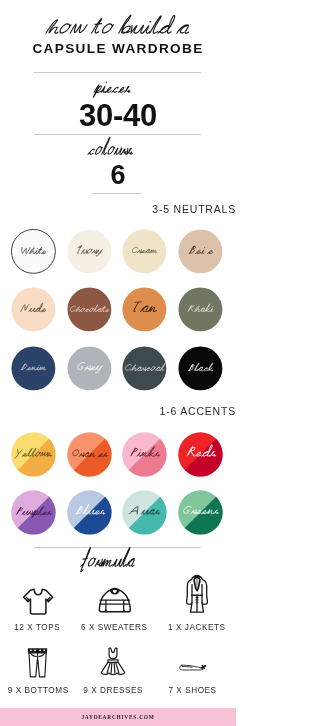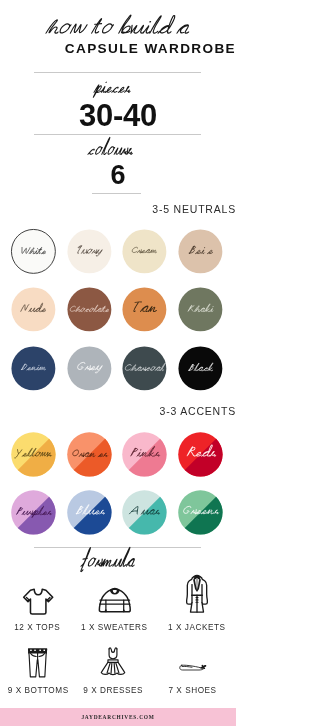--- a/index.html
+++ b/index.html
@@ -5,21 +5,21 @@
 <style>
 html,body{margin:0;padding:0;background:#fff;}
 body{width:236px;height:726px;overflow:hidden;font-family:"Liberation Sans",sans-serif;-webkit-font-smoothing:antialiased;}
 .page{position:relative;width:236px;height:726px;background:#fff;}
 .abs{position:absolute;}
 .script{display:block;}
 .divider{position:absolute;left:34px;width:167px;height:1px;background:#c9c9c9;}
 .divider.short{left:92px;width:49px;}
 .kicker{position:absolute;left:0;width:236px;text-align:right;font-size:10.5px;letter-spacing:0.8px;color:#2b2b2b;font-weight:400;}
 .bignum{position:absolute;left:0;width:236px;text-align:center;font-weight:700;color:#111;}
-.capsule{position:absolute;left:0;width:236px;text-align:right;font-weight:700;font-size:13.6px;letter-spacing:1.35px;color:#111;}
+.capsule{position:absolute;left:0;width:236px;text-align:center;font-weight:700;font-size:13.6px;letter-spacing:1.35px;color:#111;}
 .swatch{position:absolute;}
 .flabel{position:absolute;left:0;width:78.6px;text-align:center;font-size:8.2px;letter-spacing:0.55px;color:#2b2b2b;}
 .footer{position:absolute;left:0;bottom:0;width:236px;height:18px;}
 .foottext{position:absolute;left:0;top:0;width:236px;text-align:center;font-family:"Liberation Serif",serif;font-weight:700;font-size:5.4px;letter-spacing:0.75px;color:#2b2b2b;}
 svg{display:block;overflow:visible;}
 </style>
 </head>
 <body>
 
 <div class="page">
@@ -128,21 +128,21 @@
       <path d="M 51.12 -42.12 C 51.12 -47 46.86 -50.25 39.76 -50.25 C 28.4 -50.25 15.62 -42.12 9.94 -32 C 4.26 -20 7.1 -6 19.88 -3 C 31.24 0 44.02 -5 51.12 -12 M 58.3 0 C 63.98 -14 73.92 -34 81.02 -42.45 C 83.86 -45.98 86.7 -48.09 88.12 -48.09 C 89.97 -48.09 89.54 -44.57 87.41 -41.05 C 83.86 -34.7 76.76 -24 73.21 -17 C 70.37 -11 68.95 -5 68.95 -2 C 68.95 -0.8 70.37 -0.8 71.79 -3.5 C 76.05 -12 83.15 -22 89.54 -22 C 93.8 -22 95.22 -19 93.8 -14.5 C 92.38 -10 89.54 -6.5 89.54 -3.8 C 89.54 -1 92.38 0 95.22 0 C 98.06 0 100.19 -2 100.9 -4 M 102.4 0 C 105.24 -8 113.76 -22 125.12 -28 C 130.8 -31 136.48 -31 137.9 -27 C 139.32 -23 135.06 -14 132.22 -8 C 130.8 -4 130.8 -1 133.64 0 C 136.48 1 140.74 -1 143.58 -4 M 137.9 -27 C 133.64 -28 126.54 -26 120.86 -21 C 115.18 -16 112.34 -9 113.76 -5 C 115.18 -1 120.86 0 126.54 -2 M 146.5 0 C 149.34 -7 154.31 -16 158.57 -22 C 160.7 -25 162.12 -24.5 161.41 -21 C 160.42 -16 158.57 -11 159.28 -8 C 159.85 -5.6 162.12 -5 164.96 -6.5 C 167.8 -8 169.93 -10.5 172.06 -13 C 170.64 -10 169.22 -6.5 169.93 -4 C 170.64 -1.5 173.48 -0.5 176.32 -2 C 177.74 -2.8 178.88 -3.8 179.87 -5 M 177.2 -28 C 178.2 -22 178.7 -10 179.2 0 M 179.2 0 C 183.46 -5 190.56 -12 197.66 -17 C 203.34 -21 208.31 -23.5 210.44 -22.5 C 211.86 -21.8 211.86 -20 210.44 -18.5 M 209.73 -22 C 205.47 -23.5 198.37 -20.5 193.4 -15.5 C 188.43 -10.5 187.01 -4.5 191.27 -2 C 195.53 0.5 203.34 -0.5 209.02 -4 M 223.28 -6 C 221.86 -13 226.12 -23 233.22 -28.5 C 238.9 -33 246 -34 250.26 -31 C 254.52 -28 254.52 -21 250.26 -14 C 246 -7 238.9 -2 233.22 -1 C 227.54 0 223.28 -2 223.28 -6 Z M 251.68 -19 C 253.1 -23 255.23 -27 257.36 -30 M 261.7 0 C 264.54 -8 273.06 -22 284.42 -28 C 290.1 -31 295.78 -31 297.2 -27 C 298.62 -23 294.36 -14 291.52 -8 C 290.1 -4 290.1 -1 292.94 0 C 295.78 1 300.04 -1 302.88 -4 M 297.2 -27 C 292.94 -28 285.84 -26 280.16 -21 C 274.48 -16 271.64 -9 273.06 -5 C 274.48 -1 280.16 0 285.84 -2 M 305.8 0 C 311.48 -17 320 -41.05 326.39 -52.32 C 329.23 -57.95 331.36 -62.89 332.78 -62.89 C 334.48 -62.89 333.92 -58.66 331.36 -52.32 C 327.81 -43.86 322.13 -32 319.29 -21 C 317.16 -12.5 316.45 -5 317.87 -2 C 319.29 0.5 322.13 0.8 324.97 -0.5 C 327.81 -1.8 330.65 -4 332.78 -6.5" fill="none" stroke="#E3E7E8" stroke-width="5.2" stroke-linecap="round" stroke-linejoin="round" transform="skewX(-12)"></path>
     </svg>
 <div class="swatch" style="left:178.00px;top:345.60px;width:44.80px;height:44.80px">
       <svg width="44.80" height="44.80" viewBox="0 0 44.8 44.8">
         <circle cx="22.4" cy="22.4" r="21.95" fill="#090909" stroke="none"></circle>
       </svg>
     </div>
 <svg class="script abs" style="left:187.40px;top:360.52px" width="26.00" height="12.83" viewBox="0 -80 214.8 106">
       <path d="M 17.04 -2 C 21.3 -18 28.4 -38.88 32.66 -47 C 34.79 -51.06 36.92 -53.5 38.34 -53.5 C 39.76 -53.5 39.05 -50.25 36.92 -45.38 C 32.66 -35.62 25.56 -18 21.3 -8 C 19.17 -3 18.46 -1 17.04 -2 Z M 32.66 -48.62 C 41.18 -50.25 49.7 -48.62 49.7 -43.75 C 49.7 -38.88 41.18 -34 31.24 -31 C 39.76 -31 46.86 -28 46.86 -22 C 46.86 -14 35.5 -6 22.72 -3 C 18.46 -2 15.62 -1 14.2 -2 M 58.3 0 C 63.98 -17 72.5 -41.05 78.89 -52.32 C 81.73 -57.95 83.86 -62.89 85.28 -62.89 C 86.98 -62.89 86.42 -58.66 83.86 -52.32 C 80.31 -43.86 74.63 -32 71.79 -21 C 69.66 -12.5 68.95 -5 70.37 -2 C 71.79 0.5 74.63 0.8 77.47 -0.5 C 80.31 -1.8 83.15 -4 85.28 -6.5 M 88.2 0 C 91.04 -8 99.56 -22 110.92 -28 C 116.6 -31 122.28 -31 123.7 -27 C 125.12 -23 120.86 -14 118.02 -8 C 116.6 -4 116.6 -1 119.44 0 C 122.28 1 126.54 -1 129.38 -4 M 123.7 -27 C 119.44 -28 112.34 -26 106.66 -21 C 100.98 -16 98.14 -9 99.56 -5 C 100.98 -1 106.66 0 112.34 -2 M 132.3 0 C 136.56 -5 143.66 -12 150.76 -17 C 156.44 -21 161.41 -23.5 163.54 -22.5 C 164.96 -21.8 164.96 -20 163.54 -18.5 M 162.83 -22 C 158.57 -23.5 151.47 -20.5 146.5 -15.5 C 141.53 -10.5 140.11 -4.5 144.37 -2 C 148.63 0.5 156.44 -0.5 162.12 -4 M 170.7 0 C 176.38 -18 186.32 -43.86 193.42 -55.14 C 196.26 -60.77 198.39 -65 199.81 -65 C 201.94 -65 201.23 -60.07 198.39 -53.73 C 194.84 -45.27 187.74 -32 183.48 -20 C 181.35 -13 180.64 -5 180.64 -2 C 180.64 0 182.06 0 183.48 -2 M 201.94 -22 C 196.26 -17 187.74 -12 182.06 -10 C 187.74 -9 193.42 -6 196.26 -3 C 198.39 -1 200.52 0 203.36 0 C 206.91 0 209.75 -2 211.88 -5" fill="none" stroke="#FFFFFF" stroke-width="5.2" stroke-linecap="round" stroke-linejoin="round" transform="skewX(-12)"></path>
     </svg>
-<div class="kicker" style="top:405px">3-3 ACCENTS</div>
+<div class="kicker" style="top:405px">1-6 ACCENTS</div>
 <div class="swatch" style="left:10.90px;top:431.60px;width:44.80px;height:44.80px">
       <svg width="44.80" height="44.80" viewBox="0 0 100 100">
         <defs>
           <clipPath id="c0">
             <circle cx="50" cy="50" r="49.5"></circle>
           </clipPath>
         </defs>
         <g clip-path="url(#c0)">
           <rect x="-30" y="-30" width="160" height="160" fill="#FBDC6E"></rect>
           <path d="M-30,130 L130,-30 L130,130 Z" fill="#F0AE45"></path>
@@ -275,21 +275,21 @@
     </svg>
 <div class="flabel" style="left:-2.10px;top:623.20px">12 X TOPS</div>
 <svg class="abs" style="left:97.60px;top:586.00px" width="33.60" height="27.60" viewBox="0 0 100 80">
       <path d="M36,11 C41,8 45.5,6.5 50,6.5 C54.5,6.5 59,8 64,11 C73,15 81,23 87,33 C91,40 94,51 95.5,62 L96,70 C96,74 94,75.5 90.5,75.5 L82,75.5 C78.5,75.5 76.5,74 76.5,70 L76.5,75.5 L23.5,75.5 L23.5,70 C23.5,74 21.5,75.5 18,75.5 L9.5,75.5 C6,75.5 4,74 4,70 L4.5,62 C6,51 9,40 13,33 C19,23 27,15 36,11 Z" fill="none" stroke="#1a1a1a" stroke-width="4.4" stroke-linejoin="round" stroke-linecap="round"></path>
       <path d="M6,41 L94,41" fill="none" stroke="#1a1a1a" stroke-width="3.74" stroke-linecap="round"></path>
       <path d="M5,53 L95,53" fill="none" stroke="#1a1a1a" stroke-width="3.74" stroke-linecap="round"></path>
       <path d="M23.5,41 L23.5,75.5" fill="none" stroke="#1a1a1a" stroke-width="3.74" stroke-linecap="round"></path>
       <path d="M76.5,41 L76.5,75.5" fill="none" stroke="#1a1a1a" stroke-width="3.74" stroke-linecap="round"></path>
       <path d="M35,11 C40,8 45,6.5 50,6.5 C55,6.5 60,8 65,11 C64,19 58,24.5 50,24.5 C42,24.5 36,19 35,11 Z M44,11.5 C44.4,16.5 46.8,19.5 50,19.5 C53.2,19.5 55.6,16.5 56,11.5 C54,10.8 52,10.5 50,10.5 C48,10.5 46,10.8 44,11.5 Z" fill="#1a1a1a" fill-rule="evenodd" stroke="none"></path>
     </svg>
-<div class="flabel" style="left:75.00px;top:623.20px">1 X SWEATERS</div>
+<div class="flabel" style="left:75.00px;top:623.20px">6 X SWEATERS</div>
 <svg class="abs" style="left:184.60px;top:574.00px" width="24.00" height="40.50" viewBox="0 0 72 120">
       <path d="M27,7 C23,8.5 20.5,11.5 20,15.5 L13,19.5 C9,22.5 7,27 7,33 L7,60 C7,66 6,72 5,78 L5,84.5 C5,88 7,89.5 10.5,89.5 L17,89.5 C20,89.5 21,88 21,85 L16.5,113.5 L55.5,113.5 L51,85 C51,88 52,89.5 55,89.5 L61.5,89.5 C65,89.5 67,88 67,84.5 L67,78 C66,72 65,66 65,60 L65,33 C65,27 63,22.5 59,19.5 L52,15.5 C51.5,11.5 49,8.5 45,7 Z" fill="none" stroke="#1a1a1a" stroke-width="4" stroke-linejoin="round" stroke-linecap="round"></path>
       <path d="M27,7 C30,4.5 33,3.5 36,3.5 C39,3.5 42,4.5 45,7" fill="none" stroke="#1a1a1a" stroke-width="4" stroke-linejoin="round" stroke-linecap="round"></path>
       <path d="M21,85 L21,31" fill="none" stroke="#1a1a1a" stroke-width="4" stroke-linejoin="round" stroke-linecap="round"></path>
       <path d="M51,85 L51,31" fill="none" stroke="#1a1a1a" stroke-width="4" stroke-linejoin="round" stroke-linecap="round"></path>
       <path d="M20,63 L52,63" fill="none" stroke="#1a1a1a" stroke-width="4" stroke-linejoin="round" stroke-linecap="round"></path>
       <path d="M36,63 L36,113.5" fill="none" stroke="#1a1a1a" stroke-width="4" stroke-linejoin="round" stroke-linecap="round"></path>
       <path d="M33,70 L39,70" fill="none" stroke="#1a1a1a" stroke-width="3.4" stroke-linecap="round"></path>
       <path d="M33,77 L39,77" fill="none" stroke="#1a1a1a" stroke-width="3.4" stroke-linecap="round"></path>
       <path d="M33,84 L39,84" fill="none" stroke="#1a1a1a" stroke-width="3.4" stroke-linecap="round"></path>

